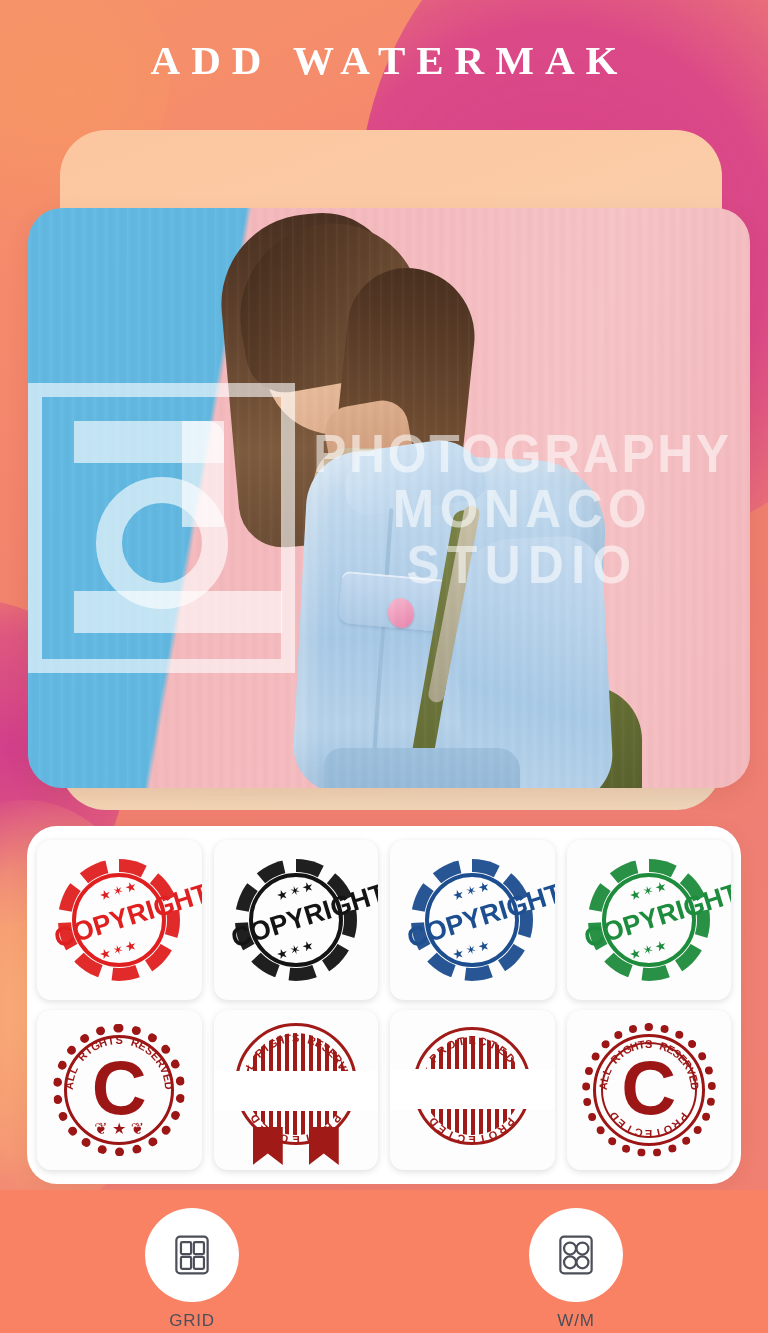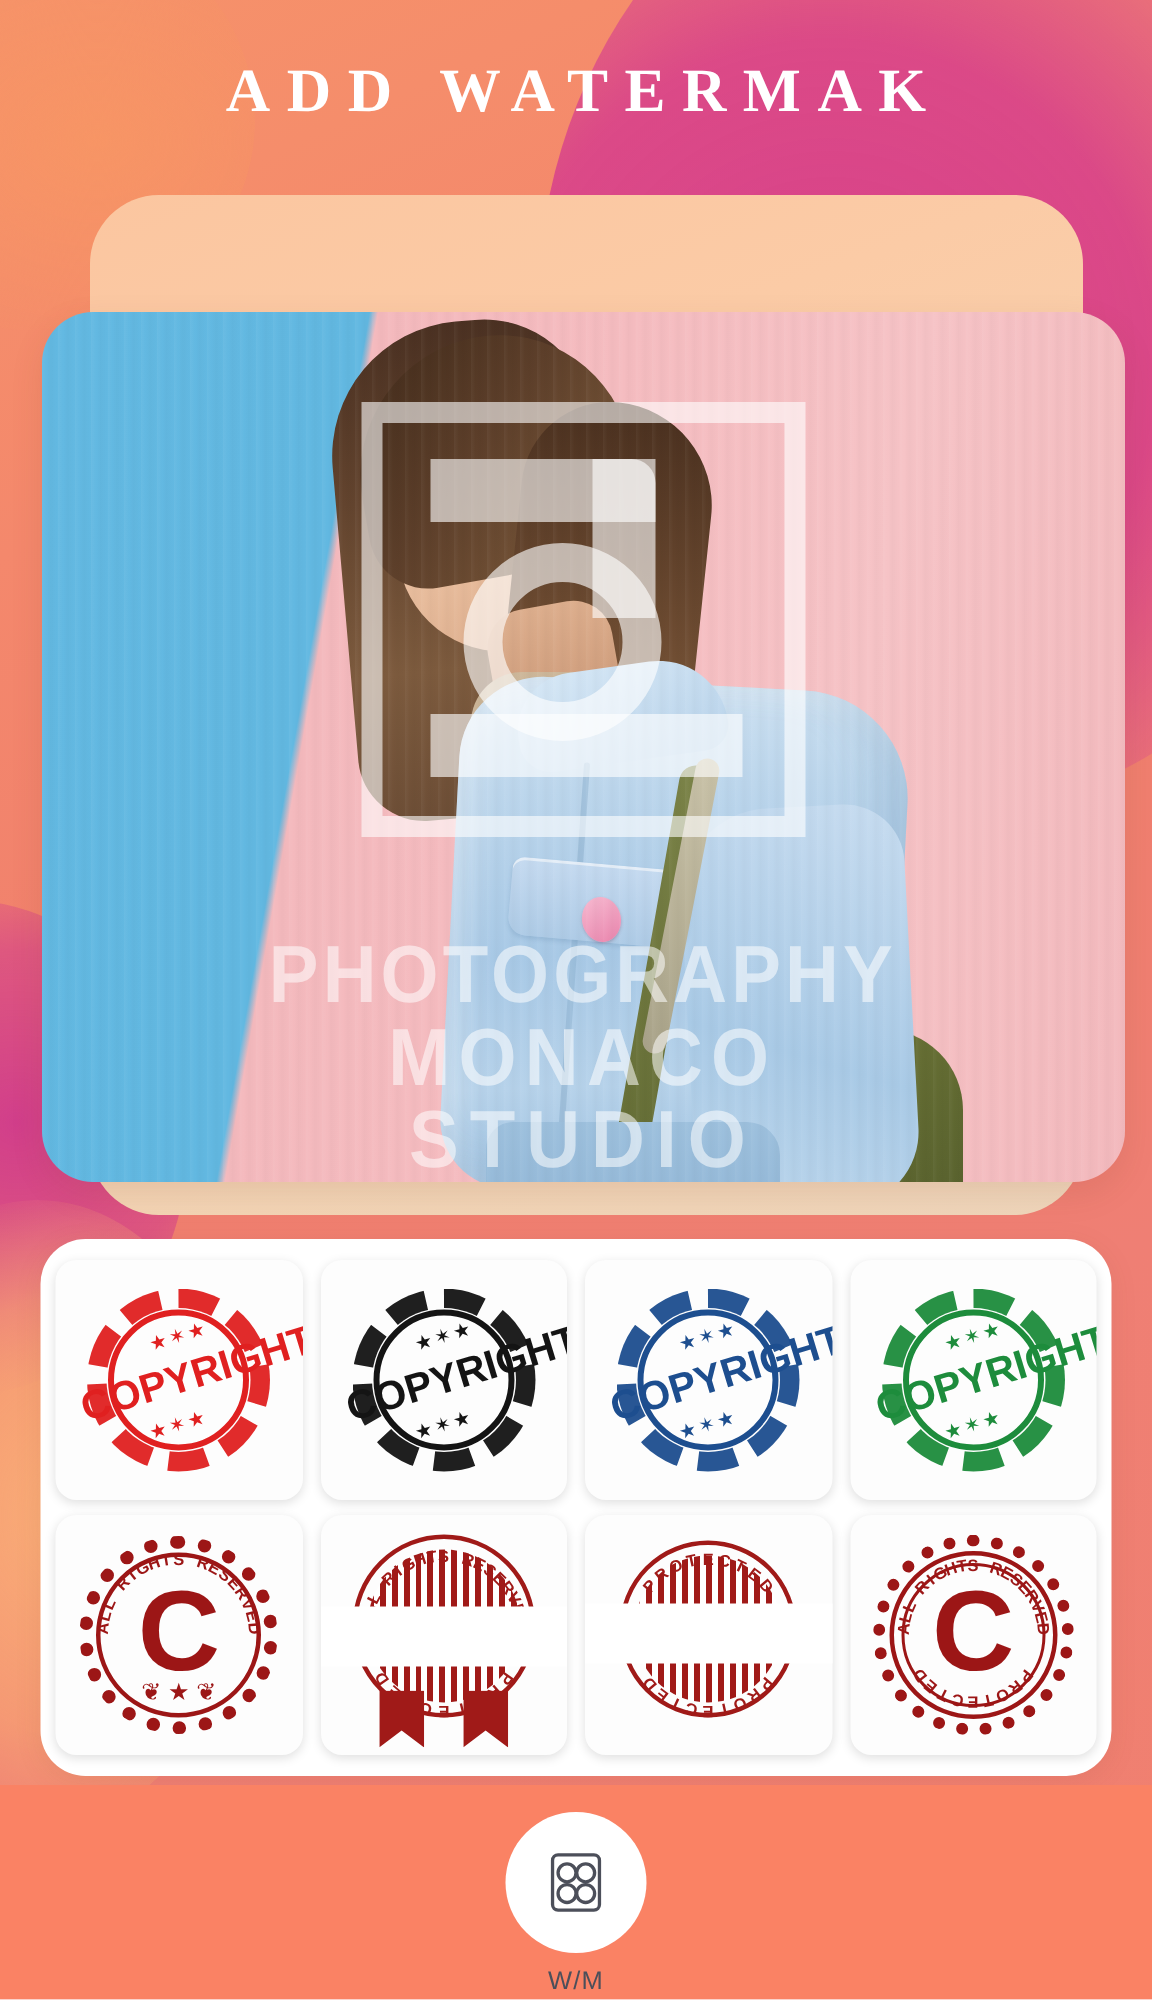--- a/index.html
+++ b/index.html
@@ -205,23 +205,23 @@
     background: linear-gradient(180deg, #c9c2a8 0%, #a9a389 100%);
     border-radius: 10px;
     transform: rotate(11deg);
   }
 
   
   .wm {
     position: absolute;
     left: 0; right: 0; top: 0; bottom: 0;
     display: flex;
-    flex-direction: column;
+    flex-direction: row;
     align-items: center;
-    justify-content: space-between;
+    justify-content: center;
     z-index: 4;
     pointer-events: none;
   }
   .wm-logo {
     margin-top: 60px;
     width: 296px; height: 290px;
     position: relative;
   }
   .wm-frame {
     position: absolute; inset: 0;
@@ -717,20 +717,32 @@
         </div>
       </div>
 
     </div>
   </div>
 
   <div class="bottom-bar">
 
 
 
+    <div class="nav-item">
+      <div class="nav-circle">
+        <svg class="nav-icon" width="42" height="46" viewBox="0 0 44 50" fill="none" stroke="#4c4f5a" stroke-width="2.4">
+          <rect x="5" y="5" width="34" height="40" rx="4"></rect>
+          <rect x="10" y="11" width="11" height="13" rx="1.5"></rect>
+          <rect x="24" y="11" width="11" height="13" rx="1.5"></rect>
+          <rect x="10" y="27" width="11" height="13" rx="1.5"></rect>
+          <rect x="24" y="27" width="11" height="13" rx="1.5"></rect>
+        </svg>
+      </div>
+      <div class="nav-label">GRID</div>
+    </div>
 
     <div class="nav-item">
       <div class="nav-circle">
         <svg class="nav-icon" width="42" height="46" viewBox="0 0 44 50" fill="none" stroke="#4c4f5a" stroke-width="2.4">
           <rect x="5" y="5" width="34" height="40" rx="4"></rect>
           <circle cx="15.5" cy="18" r="6.5"></circle>
           <circle cx="29" cy="18" r="6.5"></circle>
           <circle cx="15.5" cy="33" r="6.5"></circle>
           <circle cx="29" cy="33" r="6.5"></circle>
         </svg>

